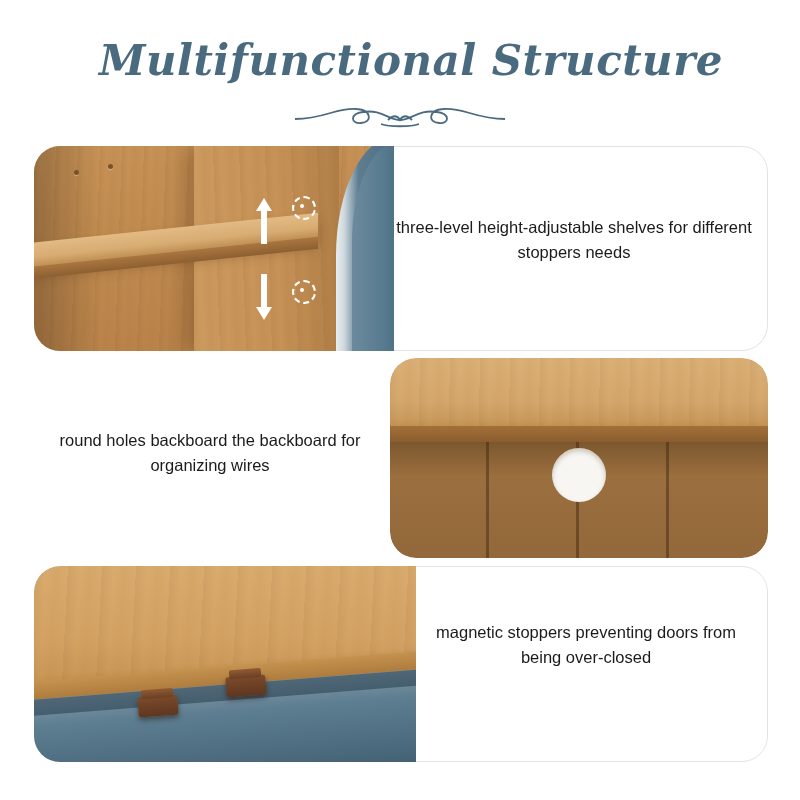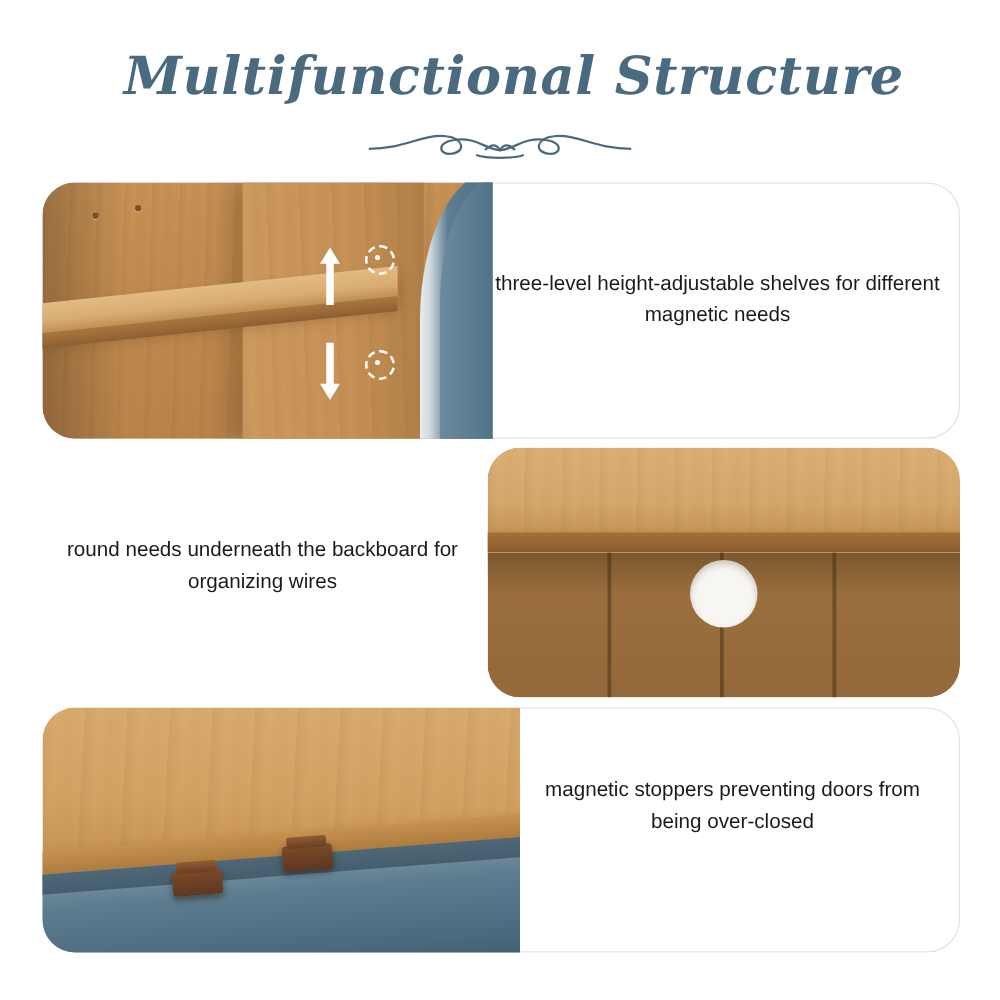--- a/index.html
+++ b/index.html
@@ -369,35 +369,35 @@
     </svg>
   </div>
   <div class="hole h1">
       <span class="dot"></span>
     </div>
   <div class="hole h2">
       <span class="dot"></span>
     </div>
 </div>
 
-<div class="caption" id="caption1">three-level height-adjustable shelves for different magnetic needs</div>
+<div class="caption" id="caption1">three-level height-adjustable shelves for different stoppers needs</div>
 
 <div class="card" id="block2"></div>
 
 <div class="photo" id="photo2">
   <div class="top-shelf"></div>
   <div class="shelf-lip"></div>
   <div class="back"></div>
   <div class="plank-line" style="left:96px;"></div>
   <div class="plank-line" style="left:186px;"></div>
   <div class="plank-line" style="left:276px;"></div>
   <div class="round-hole"></div>
 </div>
 
-<div class="caption" id="caption2">round needs underneath the backboard for organizing wires</div>
+<div class="caption" id="caption2">round holes backboard the backboard for organizing wires</div>
 
 <div class="card" id="block3"></div>
 
 <div class="photo" id="photo3">
   <div class="top-wood"></div>
   <div class="edge"></div>
   <div class="blue-band"></div>
   <div class="blue-shadow"></div>
   <div class="stopper s1">
       <span class="clip"></span>

